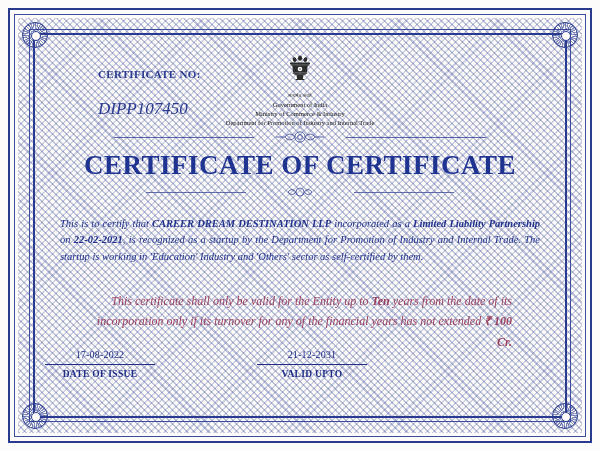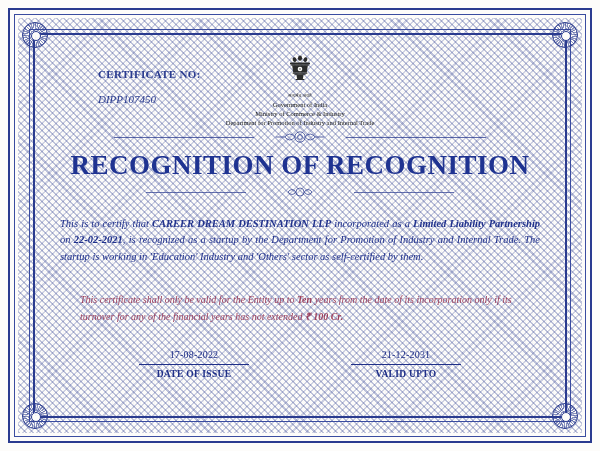--- a/index.html
+++ b/index.html
@@ -114,23 +114,23 @@
     top: 32px;
     color: #2a3b8f;
     padding-left: 48px;
   }
   .cert-no-label {
     font-size: 11px;
     font-weight: bold;
     letter-spacing: 0.3px;
   }
   .cert-no-value {
-    font-size: 11px;
+    font-size: 17px;
     font-style: italic;
-    margin-top: 13px;
+    margin-top: 19px;
   }
 
   .emblem-block {
     position: absolute;
     left: 50%;
     transform: translateX(-50%);
     top: 16px;
     text-align: center;
     width: 260px;
   }
@@ -241,35 +241,35 @@
     font-size: 10.5px;
     line-height: 1.55;
     color: #20318c;
     font-style: italic;
   }
   .body-text b { font-weight: bold; }
 
   
   .validity {
     margin: 26px 52px 0 44px;
-    text-align: left;
-    font-size: 10px;
+    text-align: right;
+    font-size: 12px;
     line-height: 1.7;
     color: #9b3f5c;
     font-style: italic;
   }
   .validity b { font-weight: bold; }
 
   
   .footer {
     position: absolute;
     left: 0; right: 0;
     bottom: 36px;
     display: flex;
-    justify-content: center;
+    justify-content: flex-start;
     gap: 84px;
   }
   .date-col {
     text-align: center;
     width: 128px;
   }
   .date-value {
     font-size: 10px;
     color: #1f2f88;
     letter-spacing: 0.2px;
@@ -349,21 +349,21 @@
         <g fill="none" stroke="#2a3b8f" stroke-width="0.9" opacity="0.85">
           <circle cx="37" cy="8" r="5.2"></circle>
           <circle cx="37" cy="8" r="2.4"></circle>
           <path d="M31.8 8 q-5 -6 -10 0 q5 6 10 0z"></path>
           <path d="M42.2 8 q5 -6 10 0 q-5 6 -10 0z"></path>
           <path d="M21.8 8 h-9 M52.2 8 h9"></path>
         </g>
       </svg>
     </div>
 
-    <div class="title">RECOGNITION OF RECOGNITION</div>
+    <div class="title">CERTIFICATE OF CERTIFICATE</div>
 
     <div class="ornament2">
       <div class="line left"></div>
       <div class="line right"></div>
       <svg class="knot" width="60" height="16" viewBox="0 0 60 16">
         <g fill="none" stroke="#2a3b8f" stroke-width="0.9" opacity="0.8">
           <circle cx="30" cy="8" r="4"></circle>
           <path d="M26 8 q-4 -5 -8 0 q4 5 8 0z"></path>
           <path d="M34 8 q4 -5 8 0 q-4 5 -8 0z"></path>
         </g>

